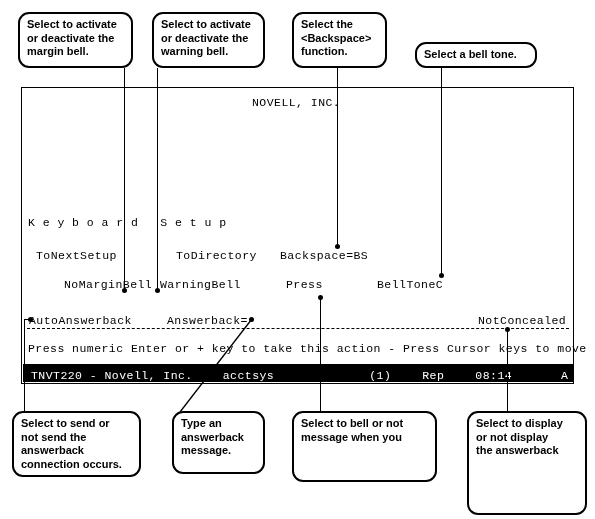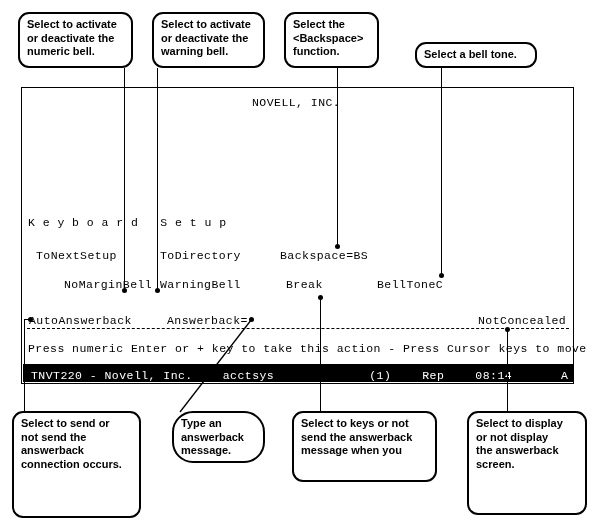--- a/index.html
+++ b/index.html
@@ -92,26 +92,26 @@
 <div class="dot" style="left:505px;top:327px;"></div>
 <div class="leader v" style="left:507px;top:330px;height:81px;"></div>
 
 <div id="terminal">
 
   <div class="tline" style="left:230px;top:8px;">NOVELL, INC.</div>
 
   <div class="tline" style="left:6px;top:128px;">K e y b o a r d   S e t u p</div>
 
   <div class="tline" style="left:14px;top:161px;">ToNextSetup</div>
-  <div class="tline" style="left:138px;top:161px;">ToDirectory</div>
+  <div class="tline" style="left:154px;top:161px;">ToDirectory</div>
   <div class="tline" style="left:258px;top:161px;">Backspace=BS</div>
 
   <div class="tline" style="left:14px;top:190px;padding-left:28px;">NoMarginBell</div>
   <div class="tline" style="left:138px;top:190px;">WarningBell</div>
-  <div class="tline" style="left:264px;top:190px;">Break</div>
+  <div class="tline" style="left:264px;top:190px;">Press</div>
   <div class="tline" style="left:355px;top:190px;">BellToneC</div>
 
   <div class="tline" style="left:7px;top:226px;">AutoAnswerback</div>
   <div class="tline" style="left:145px;top:226px;">Answerback=</div>
   <div class="tline" style="left:456px;top:226px;">NotConcealed</div>
 
   <div id="dashrow"></div>
 
   <div class="tline" style="left:6px;top:254px;">Press numeric Enter or + key to take this action - Press Cursor keys to move</div>
 
@@ -122,56 +122,54 @@
     <span style="margin-left:31px;">Rep</span>
     <span style="margin-left:31px;">08:14</span>
     <span style="margin-left:49px;">A</span>
     
   </div>
 </div>
 
 <div class="callout" style="left:18px;top:12px;width:115px;height:56px;">
   <span class="ln">Select to activate</span>
   <span class="ln">or deactivate the</span>
-  <span class="ln">numeric bell.</span>
+  <span class="ln">margin bell.</span>
 </div>
 
 <div class="callout" style="left:152px;top:12px;width:113px;height:56px;">
   <span class="ln">Select to activate</span>
   <span class="ln">or deactivate the</span>
   <span class="ln">warning bell.</span>
 </div>
 
-<div class="callout" style="left:284px;top:12px;width:95px;height:56px;">
+<div class="callout" style="left:292px;top:12px;width:95px;height:56px;">
   <span class="ln">Select the</span>
   <span class="ln">&lt;Backspace&gt;</span>
   <span class="ln">function.</span>
 </div>
 
 <div class="callout" style="left:415px;top:42px;width:122px;height:26px;padding-top:4px;">
   <span class="ln">Select a bell tone.</span>
 </div>
 
-<div class="callout" style="left:12px;top:411px;width:129px;height:107px;">
+<div class="callout" style="left:12px;top:411px;width:129px;height:66px;">
   <span class="ln">Select to send or</span>
   <span class="ln">not send the</span>
   <span class="ln">answerback</span>
   <span class="ln">connection occurs.</span>
 </div>
 
-<div class="callout" style="left:172px;top:411px;width:93px;height:52px;border-radius:21px;">
+<div class="callout" style="left:172px;top:411px;width:93px;height:63px;">
   <span class="ln">Type an</span>
   <span class="ln">answerback</span>
   <span class="ln">message.</span>
 </div>
 
 <div class="callout" style="left:292px;top:411px;width:145px;height:71px;">
-  <span class="ln">Select to keys or not</span>
-  <span class="ln">send the answerback</span>
+  <span class="ln">Select to bell or not</span>
   <span class="ln">message when you</span>
 </div>
 
 <div class="callout" style="left:467px;top:411px;width:120px;height:104px;">
   <span class="ln">Select to display</span>
   <span class="ln">or not display</span>
   <span class="ln">the answerback</span>
-  <span class="ln">screen.</span>
 </div>
 
 </body></html>

